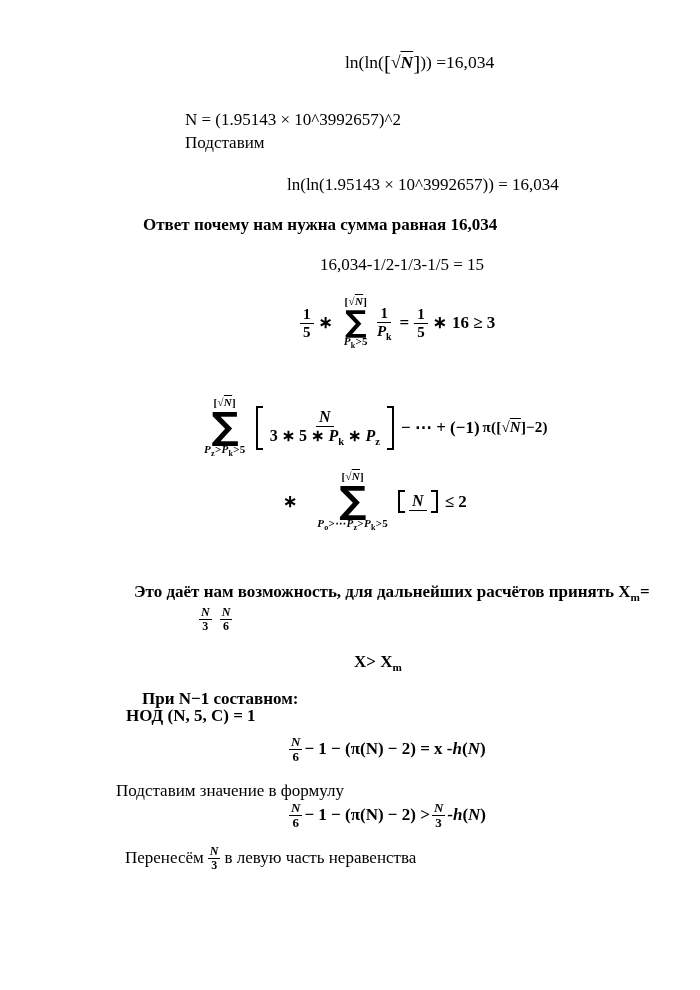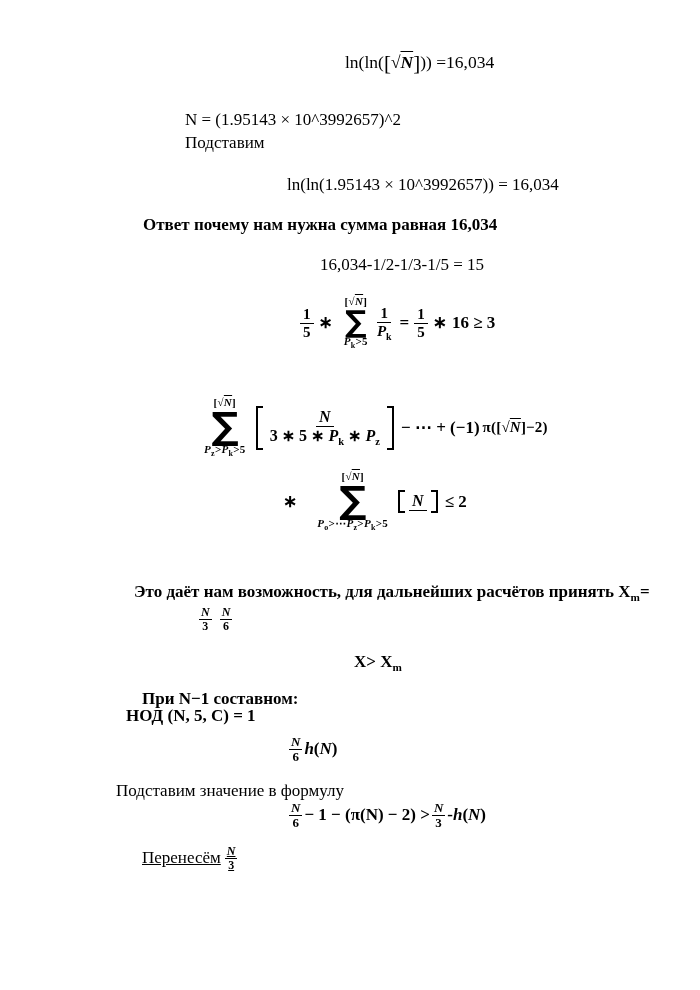--- a/index.html
+++ b/index.html
@@ -137,20 +137,21 @@
 </div>
 
 <div class="abs b" style="left:142px;top:689px;">При N−1 составном:</div>
 <div class="abs b" style="left:126px;top:706px;">НОД (N, 5, C) = 1</div>
 
 <div class="abs mrow b" style="left:287px;top:735px;">
   <span class="frac ifrac" style="font-size:13px;margin:0 2px;">
       <span class="num it">N</span>
       <span class="den">6</span>
     </span>
+  <span> − 1 − (π(N) −  2) = x - </span>
     <span class="it">h</span>
     <span>(</span>
     <span class="it">N</span>
     <span>)</span>
 </div>
 
 <div class="abs" style="left:116px;top:781px;">Подставим значение в формулу</div>
 
 <div class="abs mrow b" style="left:287px;top:801px;">
   <span class="frac ifrac" style="font-size:13px;margin:0 2px;">
@@ -162,19 +163,20 @@
       <span class="num it">N</span>
       <span class="den">3</span>
     </span>
   <span> - </span>
     <span class="it">h</span>
     <span>(</span>
     <span class="it">N</span>
     <span>)</span>
 </div>
 
-<div class="abs mrow" style="left:142px;top:845px;text-decoration:underline;">
+<div class="abs mrow" style="left:125px;top:845px;">
   <span>Перенесём </span>
   <span class="frac ifrac b">
       <span class="num it">N</span>
       <span class="den">3</span>
     </span>
+  <span> в левую часть неравенства</span>
 </div>
 
 </body></html>

